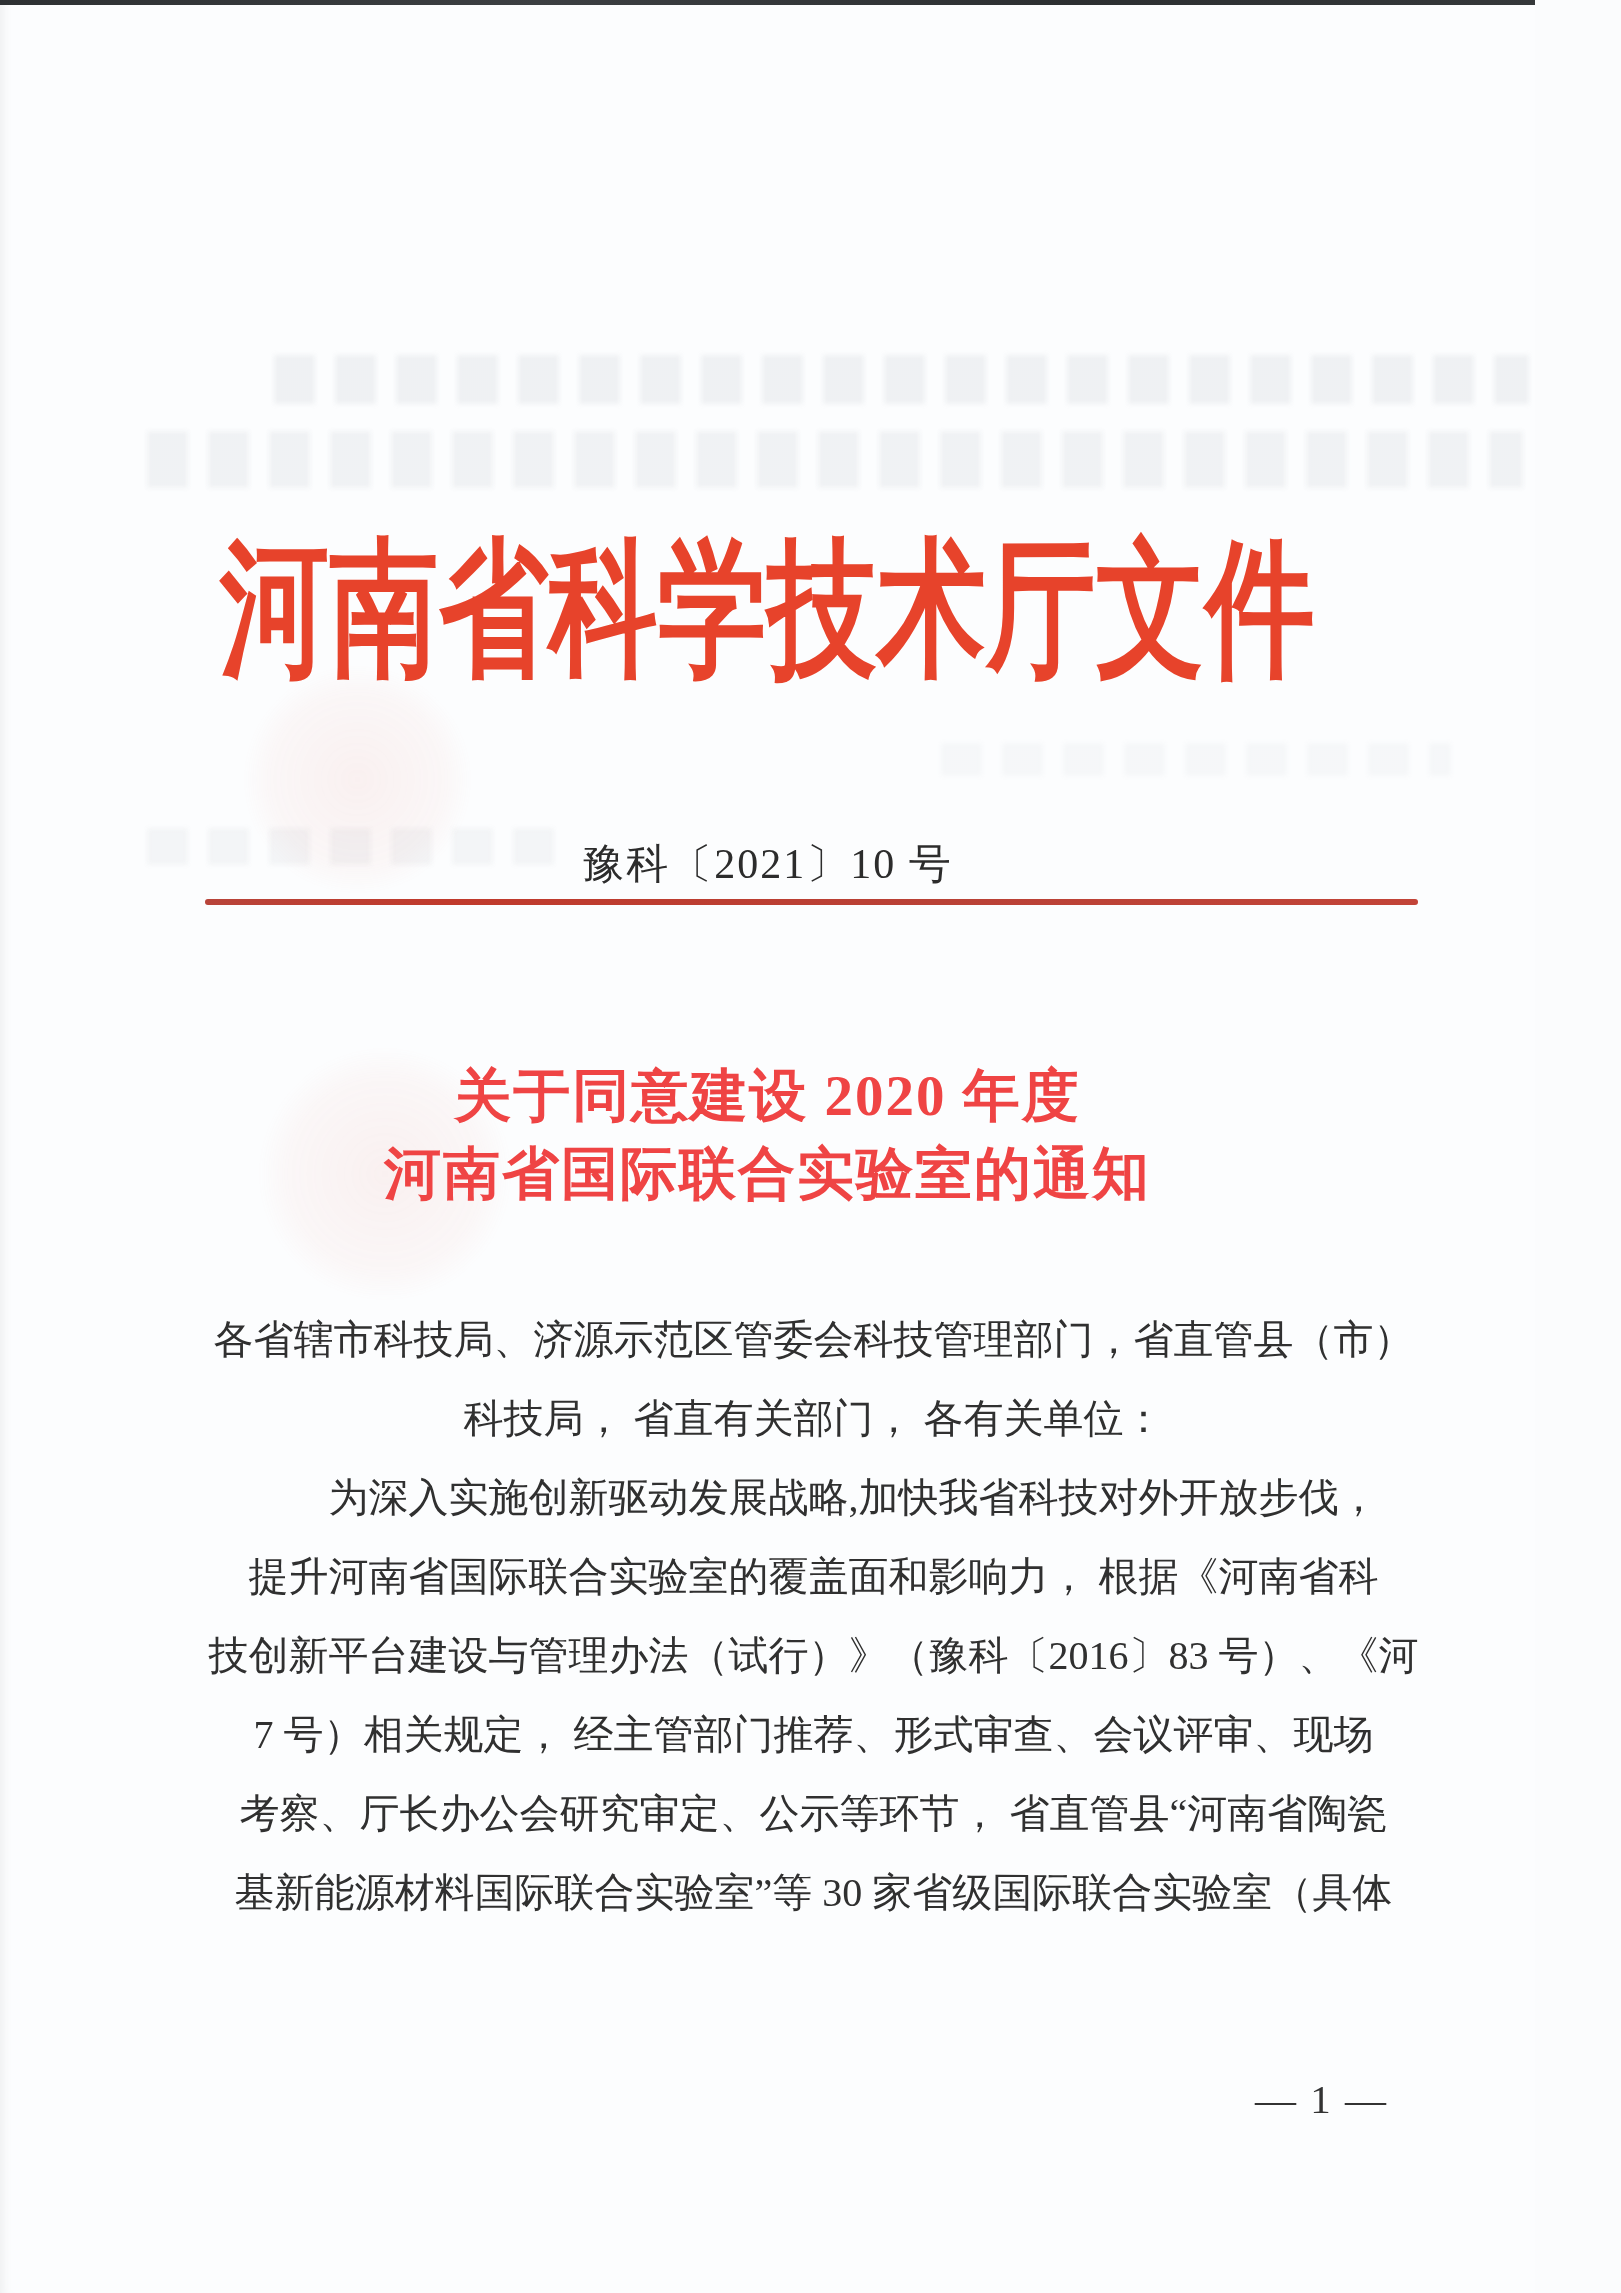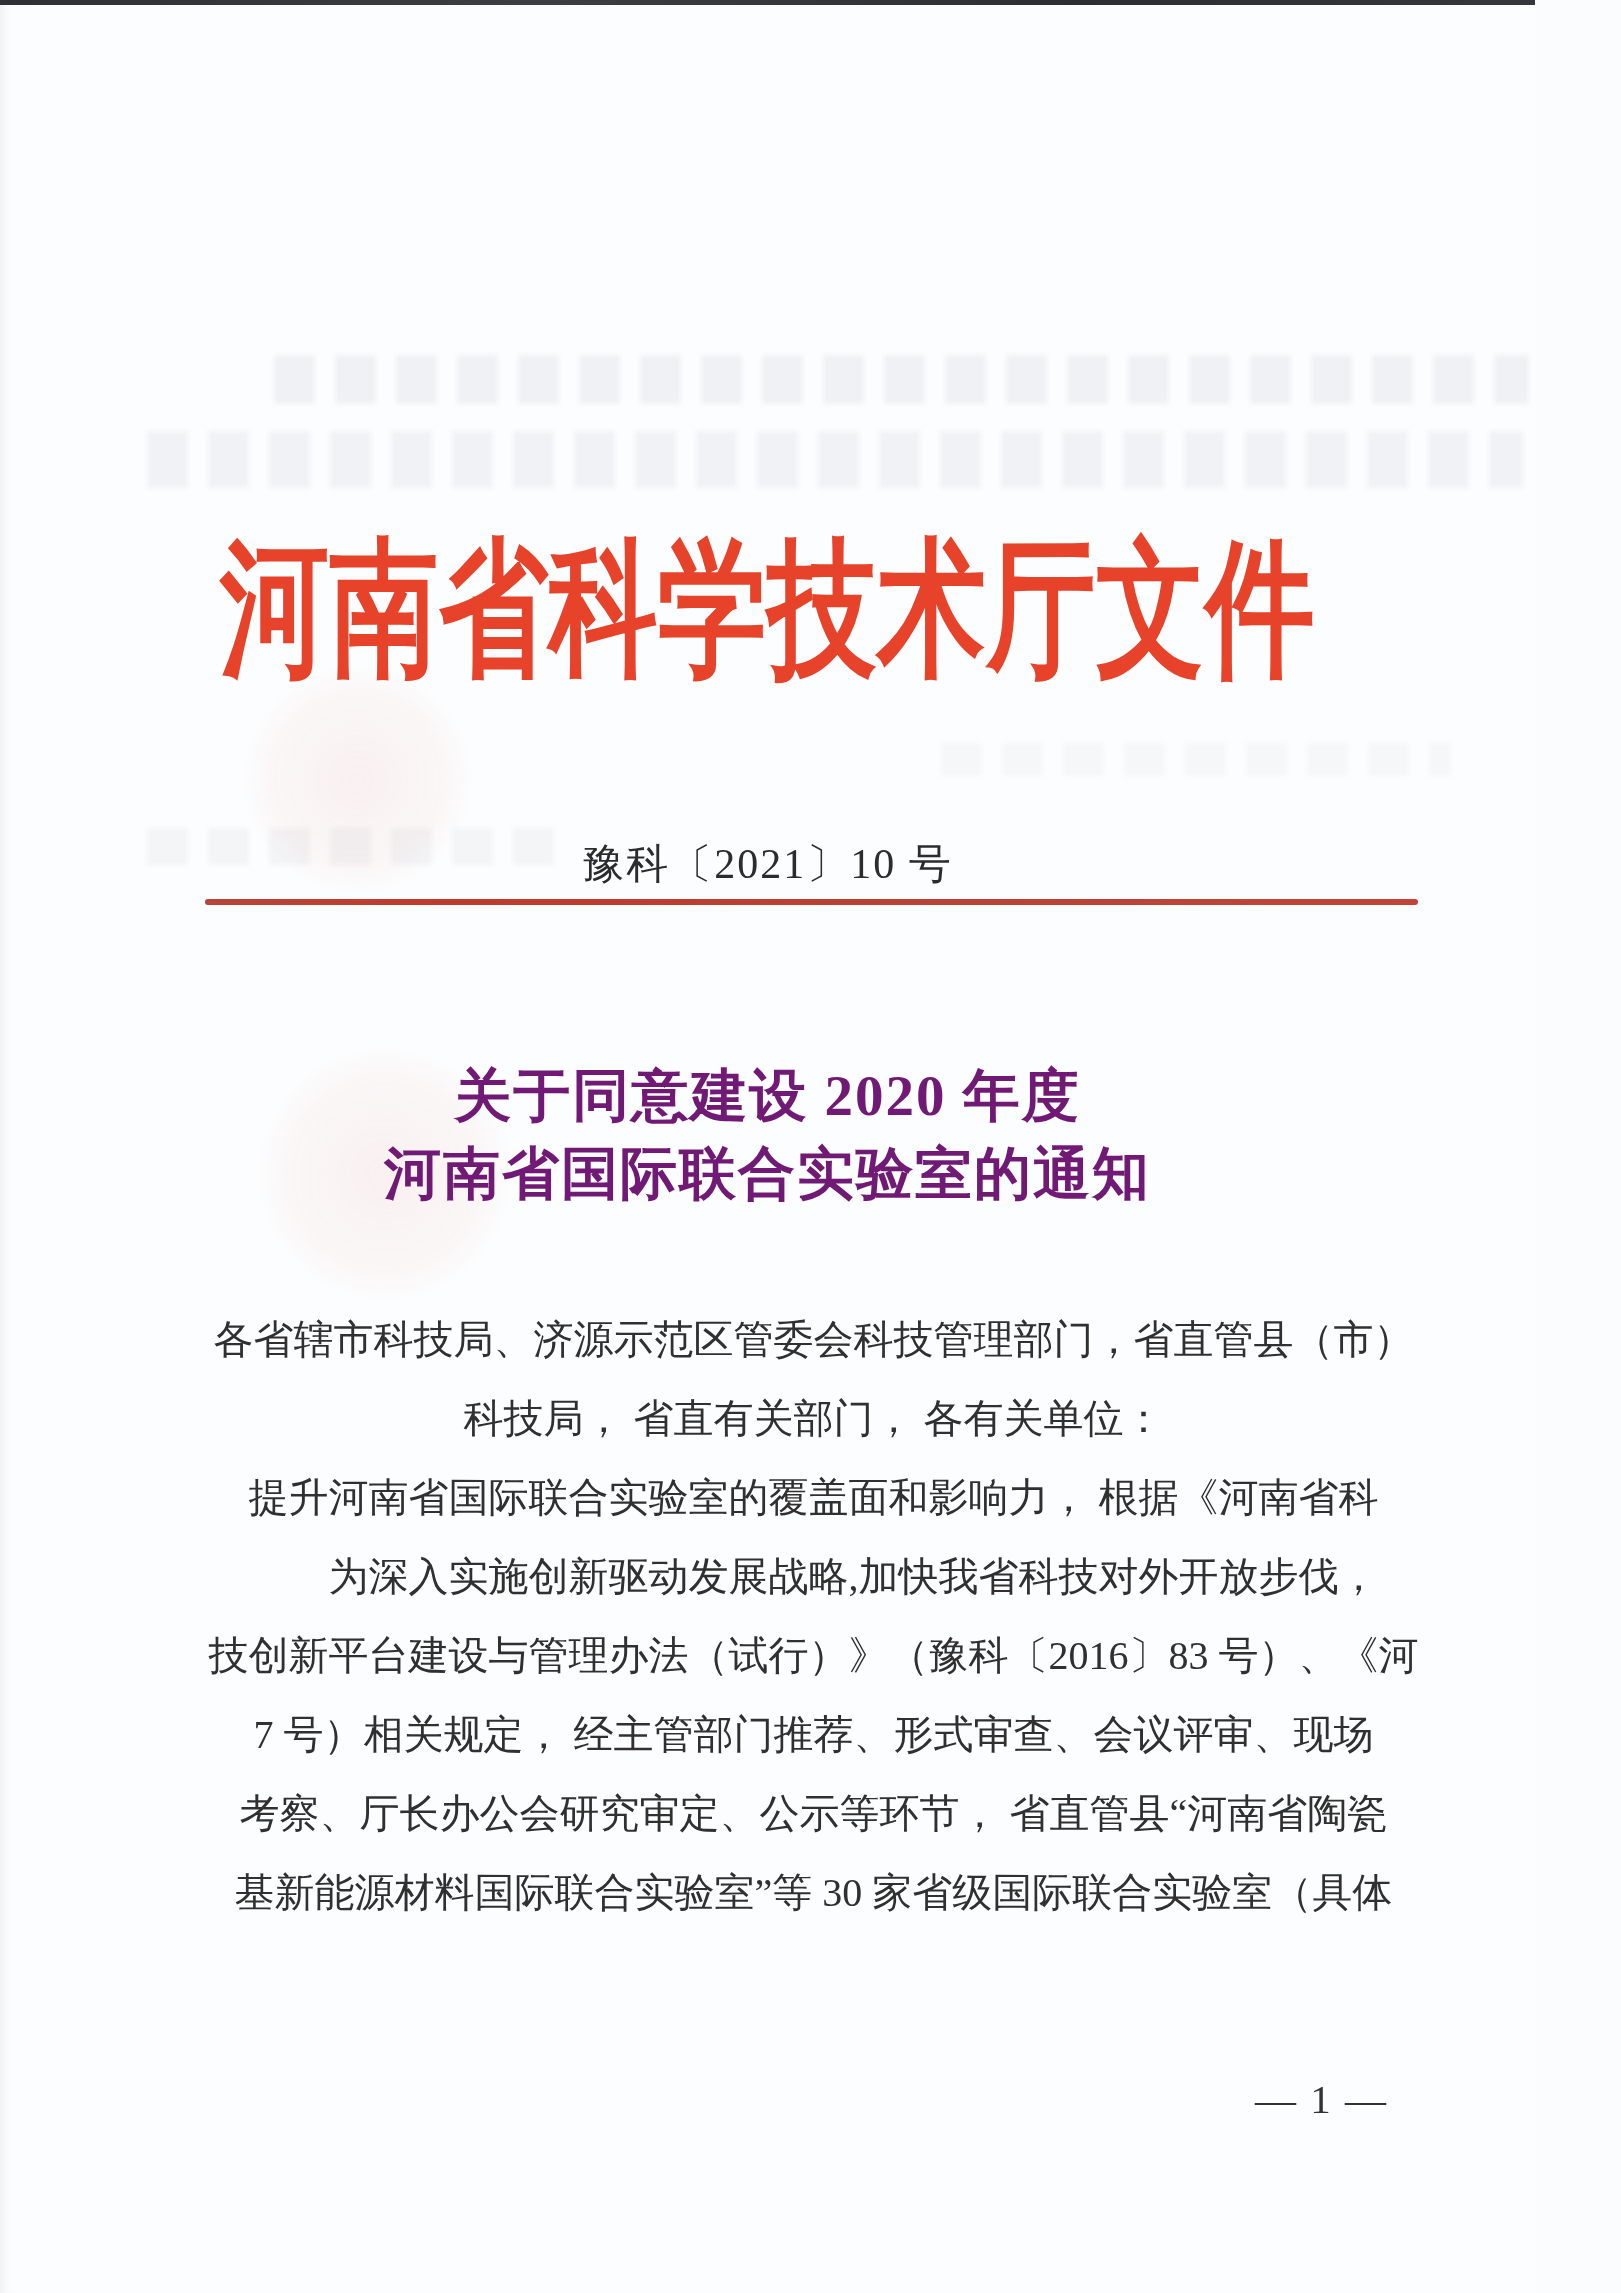--- a/index.html
+++ b/index.html
@@ -84,21 +84,21 @@
   }
 
   .notice-title {
     position: absolute;
     left: 0;
     width: 100%;
     text-align: center;
     font-weight: 700;
     font-size: 57px;
     line-height: 80px;
-    color: #701a75;
+    color: #ef4444;
     letter-spacing: 2px;
   }
   .notice-title.l1 { top: 1056px; }
   .notice-title.l2 { top: 1134px; }
 
   .body-text {
     position: absolute;
     left: 206px; top: 1300px;
     width: 1215px;
   }
@@ -142,22 +142,22 @@
 
   <div class="letterhead-divider"></div>
 
   <div class="notice-title l1">关于同意建设 2020 年度</div>
 
   <div class="notice-title l2">河南省国际联合实验室的通知</div>
 
   <div class="body-text">
       <div class="body-line">各省辖市科技局、济源示范区管委会科技管理部门，省直管县（市）</div>
       <div class="body-line">科技局， 省直有关部门， 各有关单位：</div>
+      <div class="body-line">　　为深入实施创新驱动发展战略,加快我省科技对外开放步伐，</div>
       <div class="body-line">提升河南省国际联合实验室的覆盖面和影响力， 根据《河南省科</div>
-      <div class="body-line">　　为深入实施创新驱动发展战略,加快我省科技对外开放步伐，</div>
       <div class="body-line">技创新平台建设与管理办法（试行）》（豫科〔2016〕83 号）、《河</div>
       <div class="body-line">7 号）相关规定， 经主管部门推荐、形式审查、会议评审、现场</div>
       <div class="body-line">考察、厅长办公会研究审定、公示等环节， 省直管县“河南省陶瓷</div>
       <div class="body-line">基新能源材料国际联合实验室”等 30 家省级国际联合实验室（具体</div>
     </div>
 
   <div class="page-number">— 1 —</div>
 
 </div>
 

